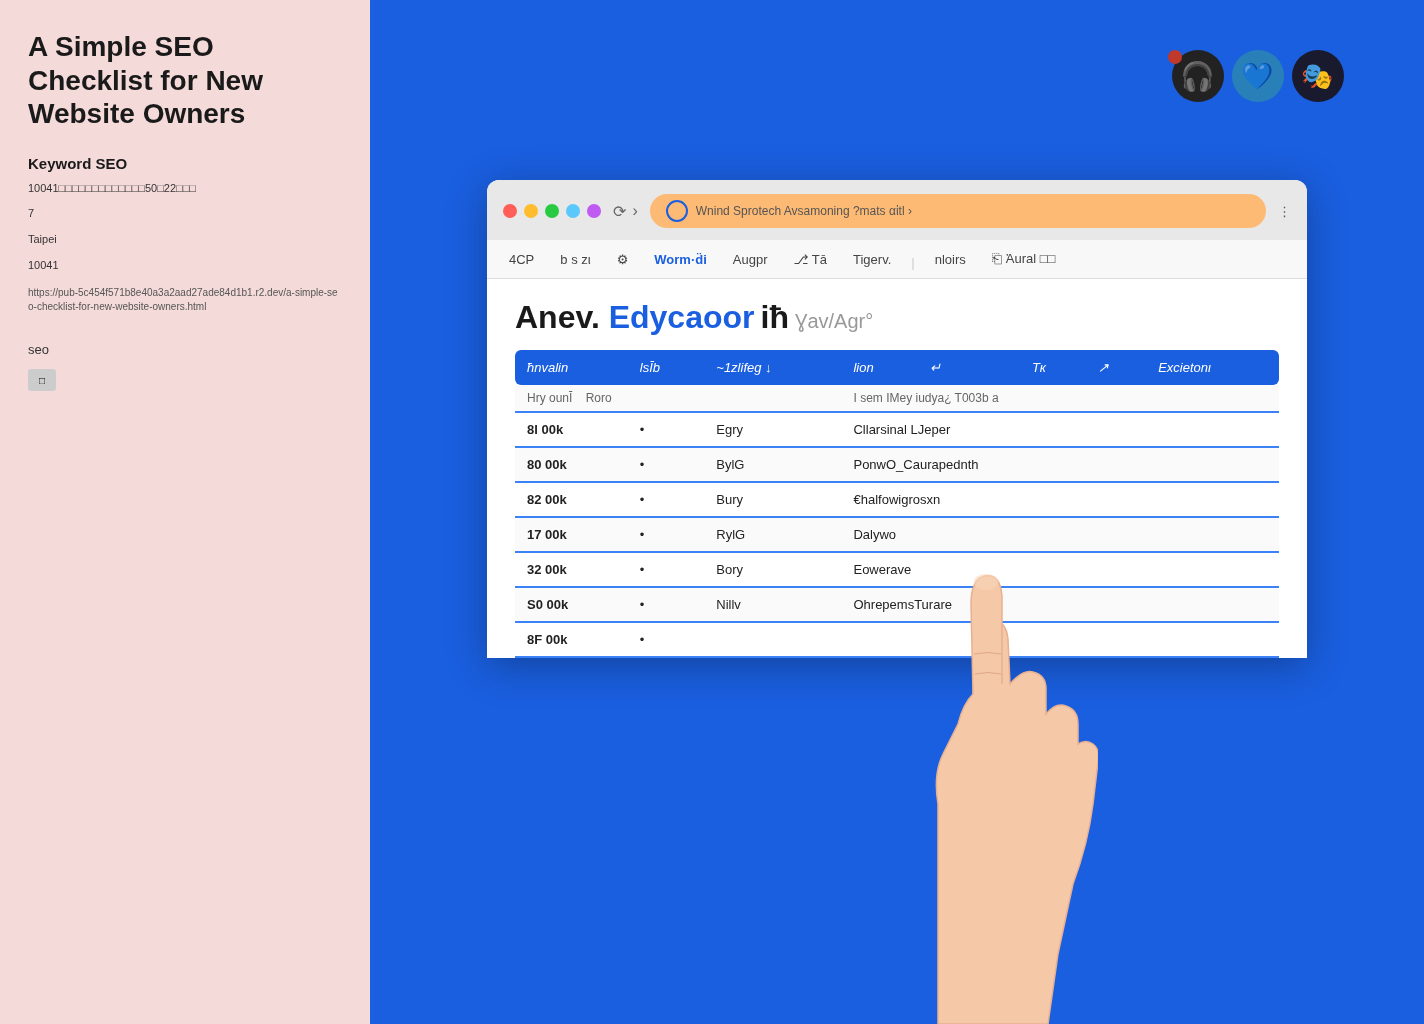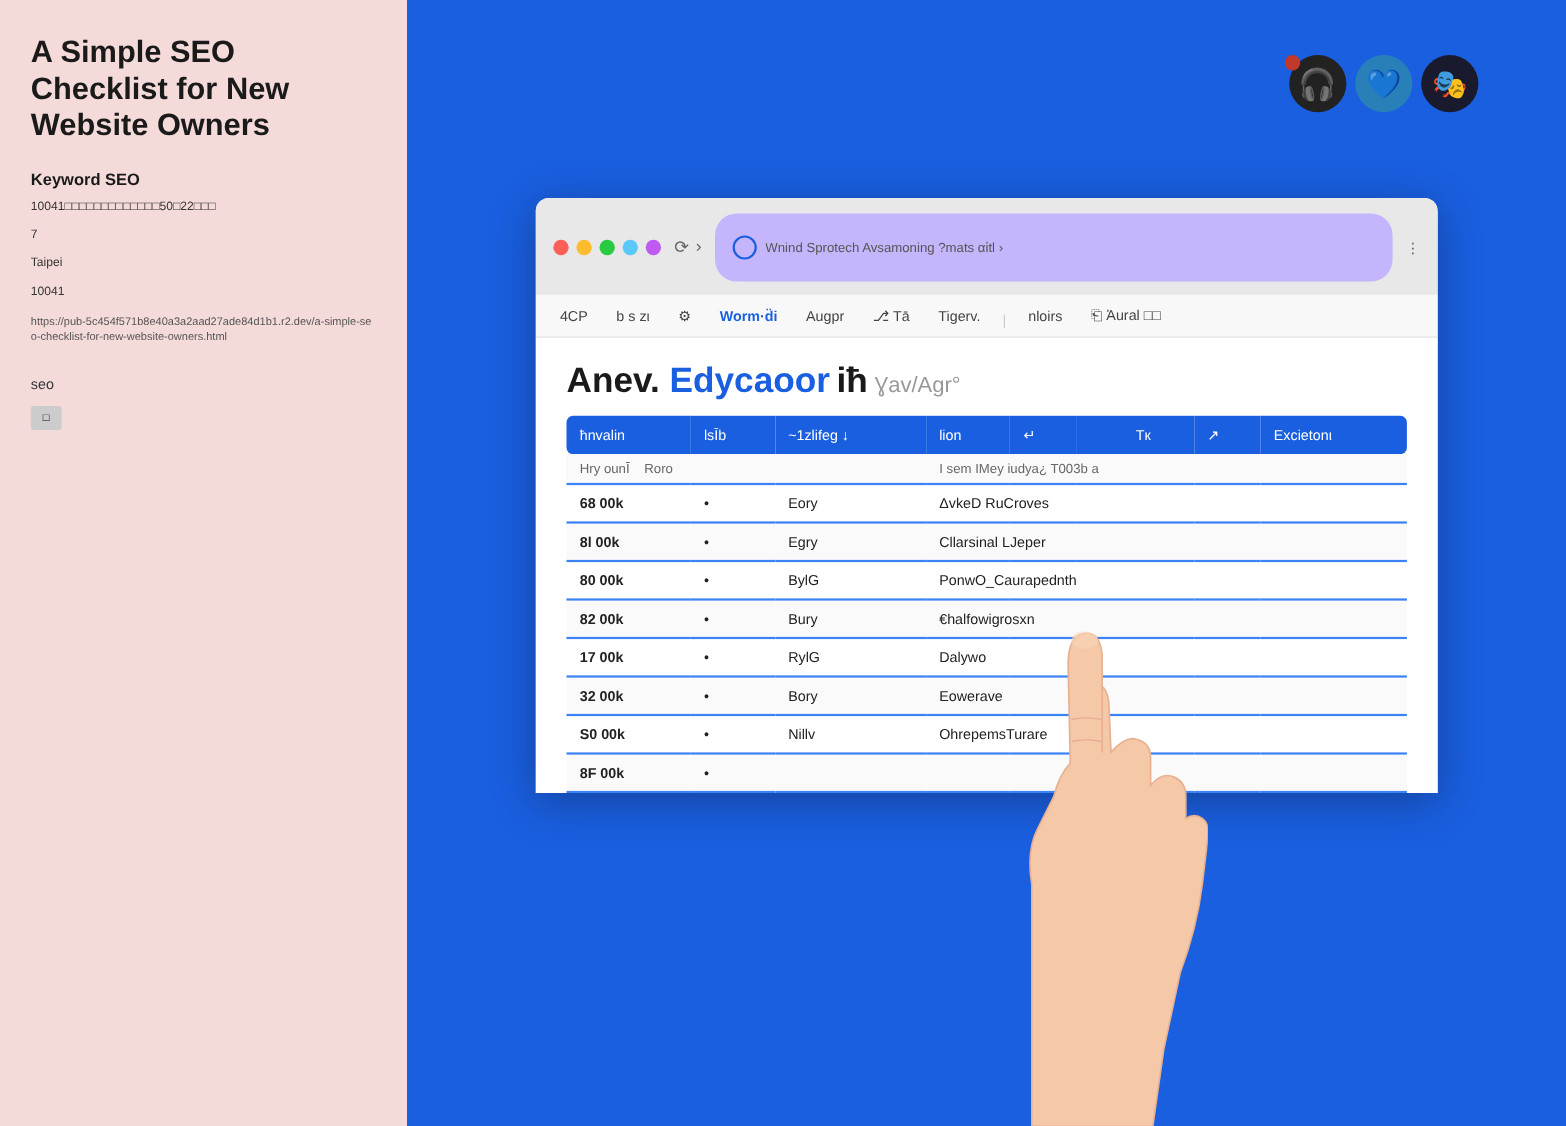--- a/index.html
+++ b/index.html
@@ -110,23 +110,23 @@
 
     .nav-btns {
       display: flex;
       gap: 6px;
       align-items: center;
       color: #666;
       font-size: 16px;
     }
     .address-bar {
       flex: 1;
-      background: #c4b5fd;
+      background: #fdba74;
       border-radius: 20px;
-      padding: 20px 16px;
+      padding: 6px 16px;
       display: flex;
       align-items: center;
       gap: 8px;
     }
     .address-circle {
       width: 22px;
       height: 22px;
       border-radius: 50%;
       border: 2.5px solid #1a5fe0;
       flex-shrink: 0;
@@ -188,20 +188,21 @@
       width: 100%;
       border-collapse: collapse;
     }
     .data-table th {
       background: #1a5fe0;
       color: white;
       padding: 10px 12px;
       text-align: left;
       font-size: 13px;
       font-weight: 500;
+      font-style: italic;
     }
     .data-table th:first-child { border-radius: 6px 0 0 6px; }
     .data-table th:last-child { border-radius: 0 6px 6px 0; }
     .data-table td {
       padding: 9px 12px;
       font-size: 13px;
       border-bottom: 2px solid #3b82f6;
       color: #222;
     }
     .data-table tr:nth-child(even) td { background: #fafafa; }
@@ -325,26 +326,20 @@
             <th>↗</th>
             <th>Excietonι</th>
           </tr>
           <tr style="background:#f5f5f5;">
             <td colspan="3" style="font-size:12px;color:#666;padding:6px 12px;">Hry ounĪ &nbsp;&nbsp; Roro</td>
             <td colspan="6" style="font-size:12px;color:#666;padding:6px 12px;">I sem IMey iudya¿ T003b a</td>
           </tr>
         </thead>
         <tbody>
           <tr>
-            <td class="vol-cell">68 00k</td>
-            <td class="arrow-icon">•</td>
-            <td>Eory</td>
-            <td colspan="6">ΔvkeD RuCroves</td>
-          </tr>
-          <tr>
             <td class="vol-cell">8l 00k</td>
             <td class="arrow-icon">•</td>
             <td>Egry</td>
             <td colspan="6">Cllarsinal LJeper</td>
           </tr>
           <tr>
             <td class="vol-cell">80 00k</td>
             <td class="arrow-icon">•</td>
             <td>BylG</td>
             <td colspan="6">PonwO_Caurapednth</td>

